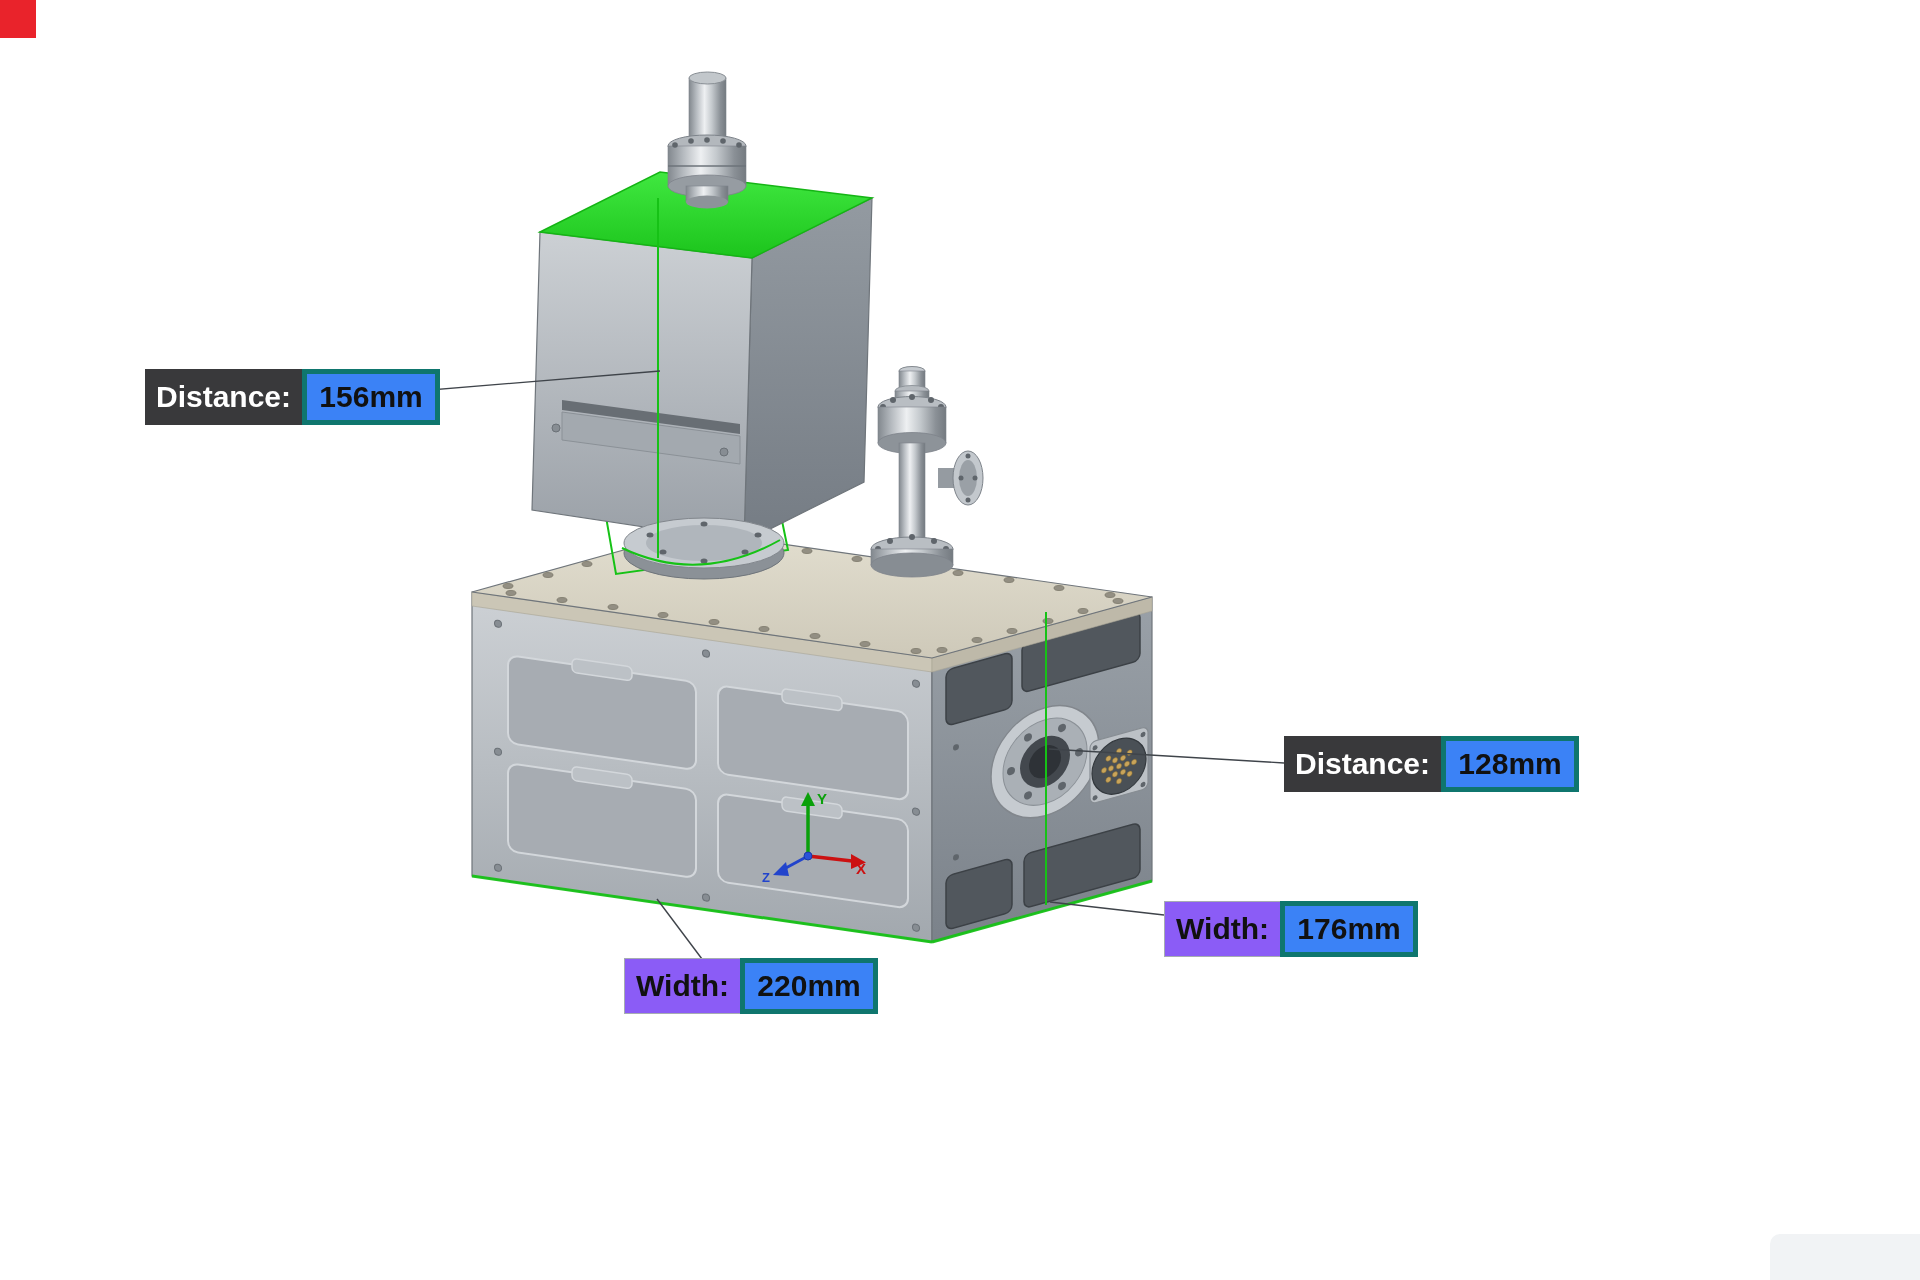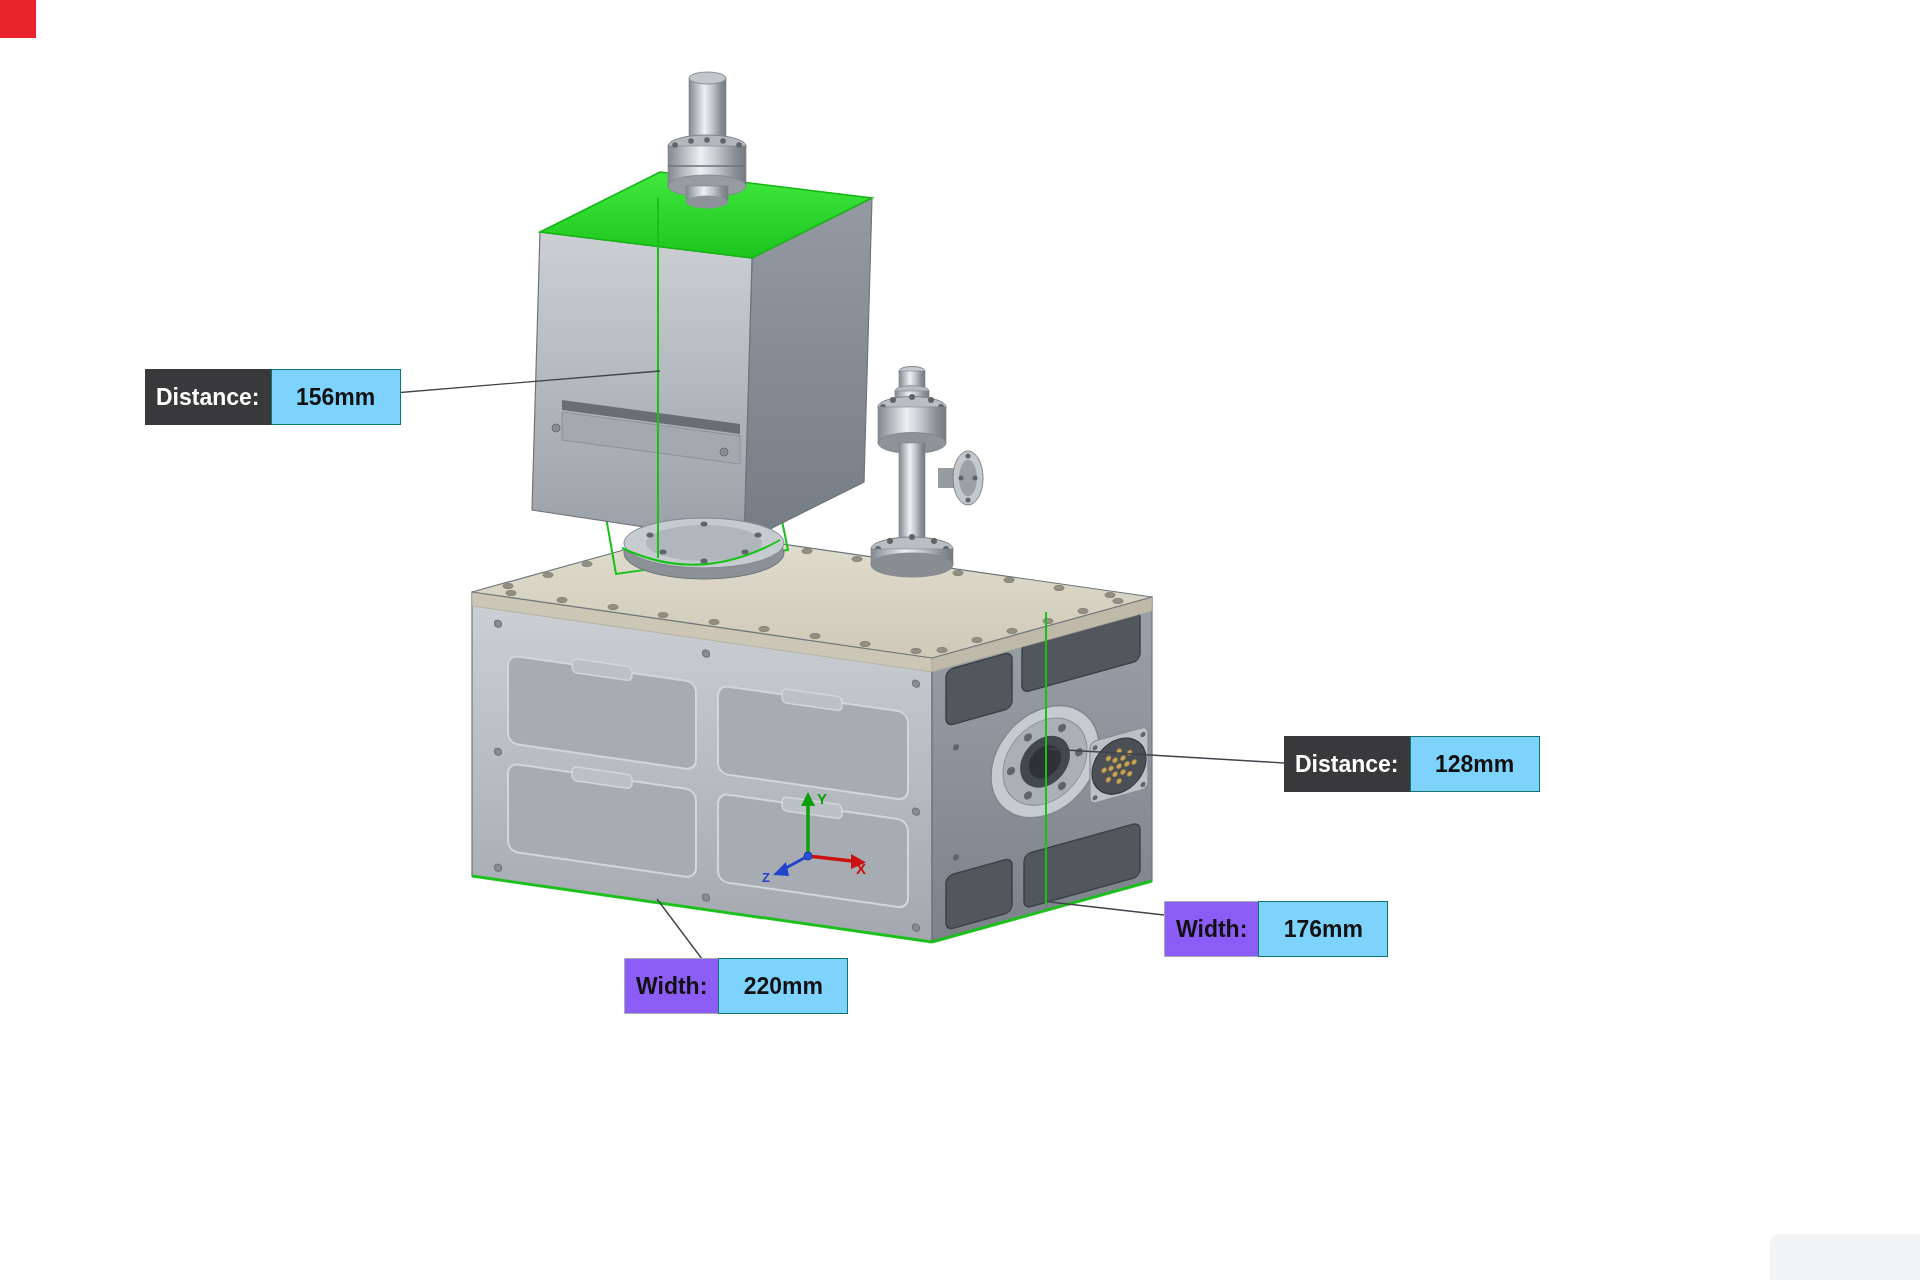--- a/index.html
+++ b/index.html
@@ -1,24 +1,24 @@
 <!DOCTYPE html>
 <html><head>
 <meta charset="utf-8">
 <style>
   html,body{margin:0;padding:0;background:#fff;}
   .stage{position:relative;width:1920px;height:1280px;background:#fff;overflow:hidden;
          font-family:"Liberation Sans",sans-serif;}
   .stage svg{position:absolute;left:0;top:0;}
 
   
-  .callout{position:absolute;display:flex;height:56px;font-weight:700;font-size:23px;}
+  .callout{position:absolute;display:flex;height:56px;font-weight:700;font-size:30px;}
   .callout .lbl{display:flex;align-items:center;padding:0 11px;white-space:nowrap;}
   .callout .val{display:flex;align-items:center;justify-content:center;min-width:112px;
-                background:#7dd3fc;border:1px solid #0f766e;color:#111;padding:16px 8px;}
+                background:#3b82f6;border:5px solid #0f766e;color:#111;padding:16px 8px;}
   .callout.dark .lbl{background:#39393b;color:#ffffff;}
   .callout.light .lbl{background:#8b5cf6;color:#111;border:1px solid #a6acb2;border-right:none;}
 
   .rec{position:absolute;left:0;top:0;width:36px;height:38px;background:#e9232b;}
   .wm{position:absolute;right:0;bottom:0;width:150px;height:46px;background:#f1f3f5;
       border-top-left-radius:10px;}
 
   
   .panel{fill:#a7acb2;stroke:#d3d7db;stroke-width:2;}
   .notch{fill:#bcc1c6;stroke:#d3d7db;stroke-width:1.5;}

